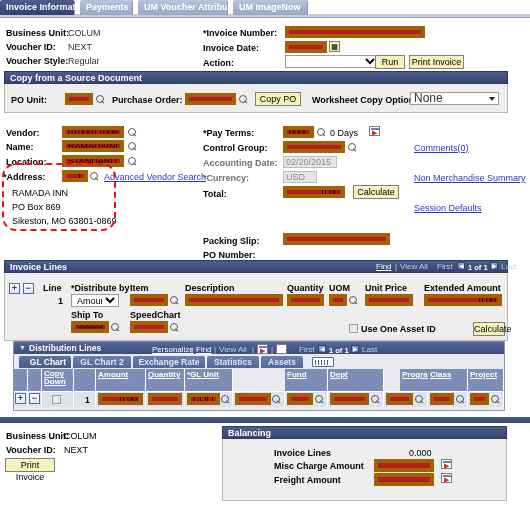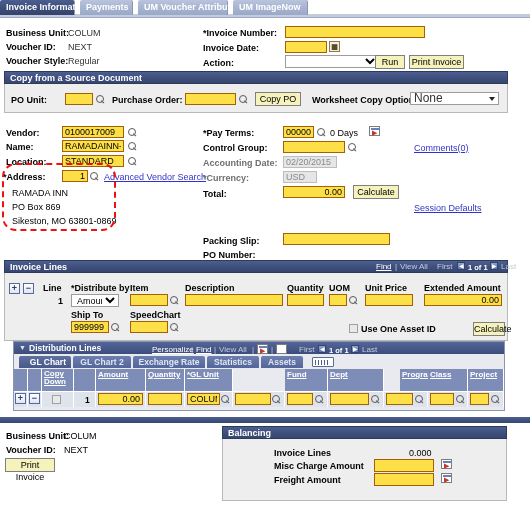--- a/index.html
+++ b/index.html
@@ -50,21 +50,21 @@
   }
 
   .panel {
     position: absolute; background: #eeeeee;
     border: 1px solid #b9b9b9; border-top: none;
   }
 
   input.tb {
     position: absolute; height: 12px; font-size: 9px;
     font-family: "Liberation Sans", sans-serif;
-    border: 1px solid #a16207; background: #fde047;
+    border: 4px solid #a16207; background: #b91c1c;
     padding: 0 2px; color: #000; outline: none;
   }
   input.tb.ro { background: #e6e6e6; color: #8a8a8a; border: 1px solid #bdbdbd; }
   input.tb.rt { text-align: right; }
 
   select.sel {
     position: absolute; height: 13px; font-size: 9px;
     font-family: "Liberation Sans", sans-serif;
     border: 1px solid #9c9c9c; background: #ffffff; color: #000;
     padding: 0 0 0 1px;
@@ -293,20 +293,21 @@
   <div class="abs lbl" style="left:203px;top:143px;">Control Group:</div>
   <input class="tb" style="left: 283px; top: 141px; width: 62px;" value="">
   <span class="lens" style="left:348px;top:142px;"></span>
   <a class="lnk" style="position:absolute;left:414px;top:143px;">Comments(0)</a>
 
   <div class="abs lbl" style="left:203px;top:158px;color:#6f6f6f;">Accounting Date:</div>
   <input class="tb ro" style="left: 283px; top: 156px; width: 54px;" readonly="" value="02/20/2015">
 
   <div class="abs lbl req" style="left:203px;top:173px;color:#6f6f6f;">*Currency:</div>
   <input class="tb ro" style="left: 283px; top: 171px; width: 34px;" readonly="" value="USD">
+  <a class="lnk" style="position:absolute;left:414px;top:173px;">Non Merchandise Summary</a>
 
   <div class="abs lbl" style="left:203px;top:189px;">Total:</div>
   <input class="tb rt" style="left: 283px; top: 186px; width: 62px;" value="0.00">
   <button class="btn" style="left:353px;top:185px;width:46px;">Calculate</button>
 
   <a class="lnk" style="position:absolute;left:414px;top:203px;">Session Defaults</a>
 
   <div class="abs lbl" style="left:203px;top:236px;">Packing Slip:</div>
   <input class="tb" style="left: 283px; top: 233px; width: 107px;" value="">
 

